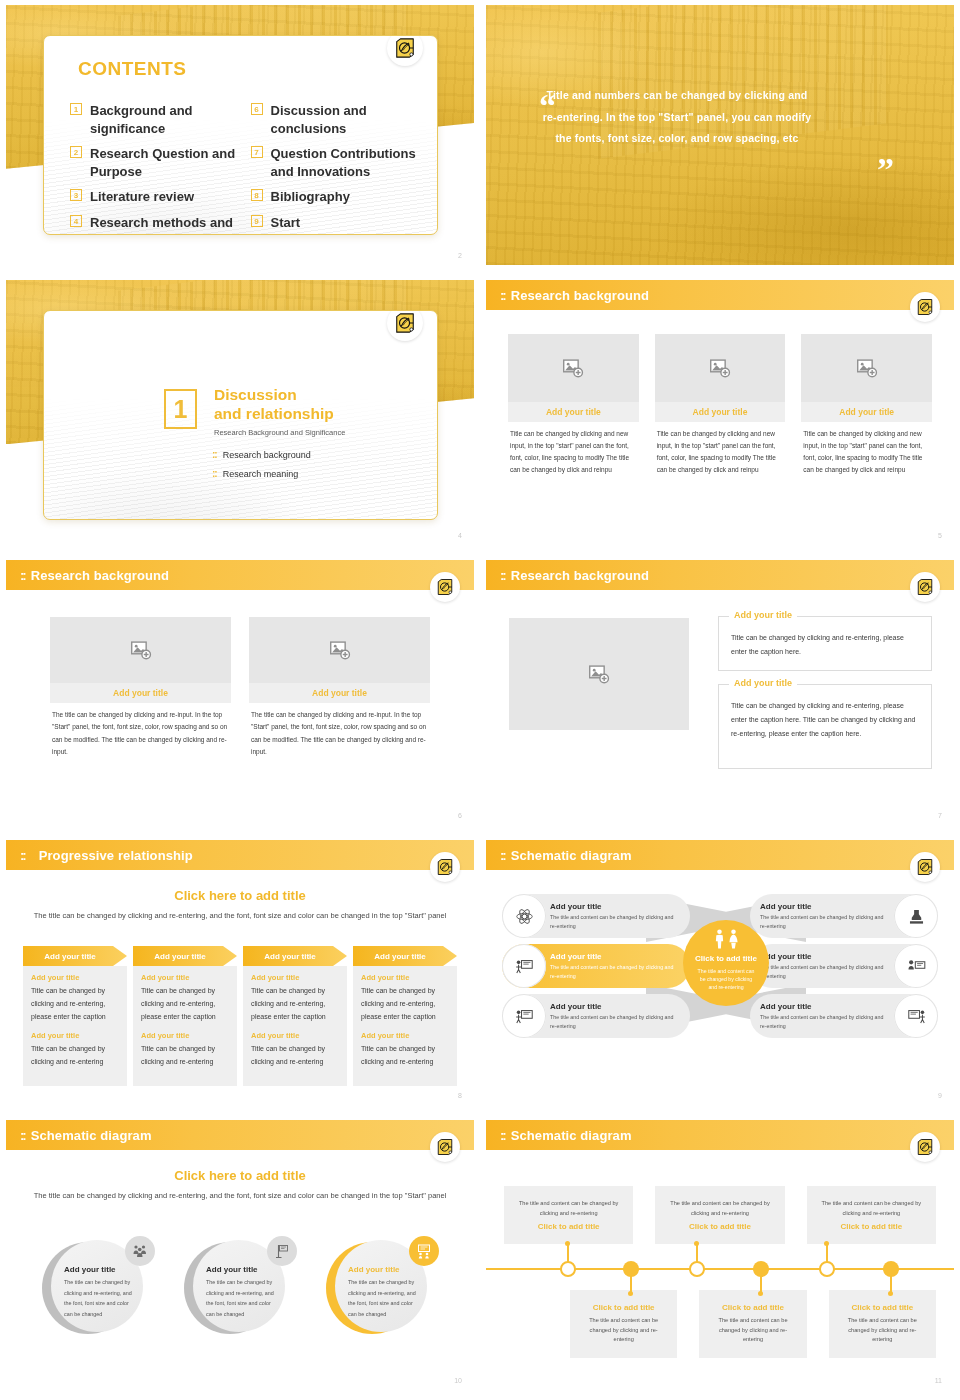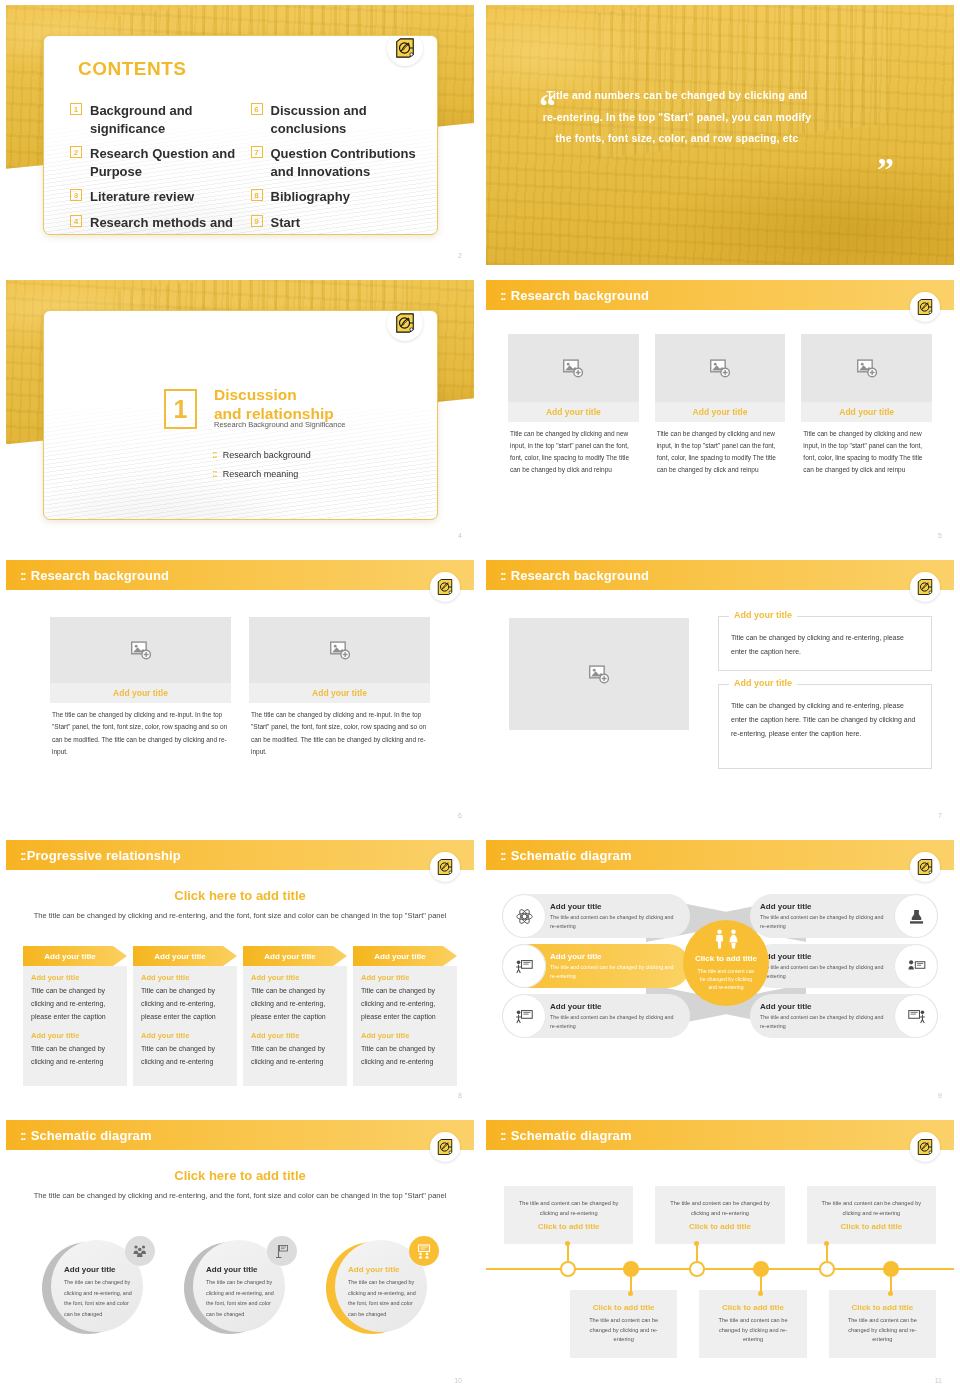--- a/index.html
+++ b/index.html
@@ -127,21 +127,21 @@
   .sec-num{
     position:absolute; left:120px; top:78px;
     width:33px; height:40px; border:2px solid #f0bd3a; color:#f0bd3a;
     font-size:25px; font-weight:bold; display:flex; align-items:center; justify-content:center;
   }
   .sec-title{
     position:absolute; left:170px; top:74px;
     color:#f2b92c; font-size:15.5px; font-weight:bold; line-height:1.25;
   }
   .sec-sub{
-    position:absolute; left:170px; top:109px;
+    position:absolute; left:170px; top:117px;
     color:#5c5c5c; font-size:7.5px;
   }
   .sec-bullets{ position:absolute; left:168px; top:138px; display:flex; flex-direction:column; gap:8px; }
   .sec-bullet{ display:flex; align-items:center; gap:6px; font-size:9px; color:#333; }
   .dots::before{ content:"::"; color:#f0bd3a; font-weight:bold; font-size:10px; letter-spacing:-1px; }
 
   
   .hdr{
     position:absolute; left:0; top:0; right:0; height:30px;
     background:linear-gradient(90deg,#f7b323 0%, #f9c244 40%, #fbd169 100%);
@@ -590,21 +590,21 @@
         </div>
       </div>
       <div class="pgnum">7</div>
     </div>
   </div>
 
   <div class="slide">
     <div class="slide-inner">
       <div class="hdr">
         <span class="hdr-dots">::</span>
-        <span class="hdr-title" style="margin-left:2px">Progressive relationship</span>
+        <span class="hdr-title" style="margin-left:14px">Progressive relationship</span>
         <div class="logo-badge">
             <svg>
               <use href="#i-logo"></use>
             </svg>
           </div>
       </div>
       <div class="ctr-title">Click here to add title</div>
       <div class="ctr-sub">The title can be changed by clicking and re-entering, and the font, font size and color can be changed in the top "Start" panel</div>
       <div class="prog">
         <div class="prog-col">

